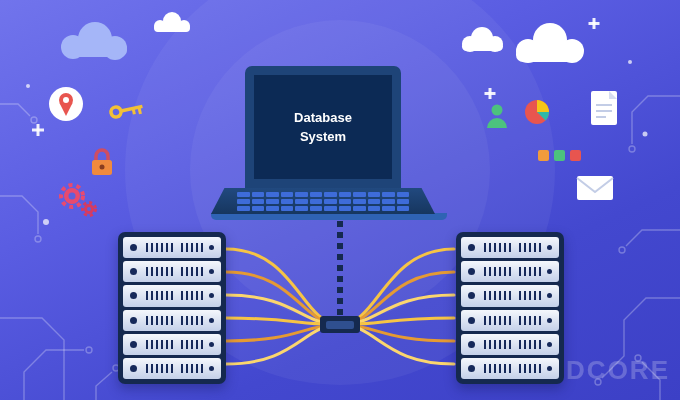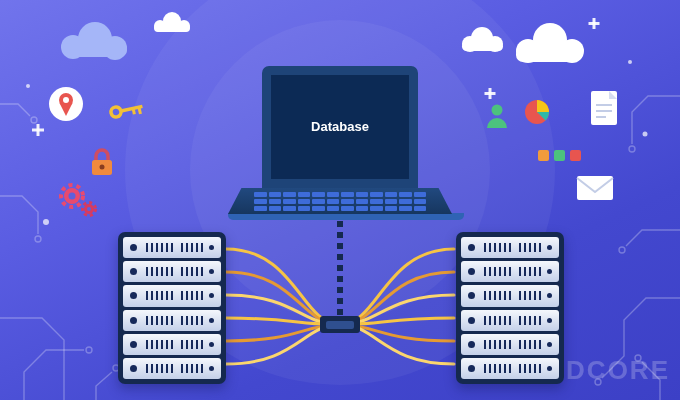--- a/index.html
+++ b/index.html
@@ -15,21 +15,21 @@
   #circuit{z-index:0;}
   .decor{z-index:2;}
   #cable-svg{z-index:2;}
   
   .watermark{
     position:absolute;right:10px;bottom:14px;z-index:1;
     font-size:26px;font-weight:bold;letter-spacing:2px;
     color:rgba(255,255,255,0.22);
   }
   
-  .laptop{position:absolute;left:228px;top:66px;width:224px;z-index:4;}
+  .laptop{position:absolute;left:211px;top:66px;width:224px;z-index:4;}
   .screen-frame{margin:0 auto;width:156px;height:122px;background:#1e4478;
     border-radius:7px 7px 0 0;padding:9px;box-sizing:border-box;}
   .screen{width:100%;height:100%;background:#0c2a55;display:flex;align-items:center;justify-content:center;}
   .screen-title{color:#ffffff;font-weight:bold;font-size:13px;line-height:1.5;
     text-align:center;display:flex;flex-direction:column;}
   .base{width:224px;height:26px;margin:0 auto;background:linear-gradient(#21497f,#16365f);
     clip-path:polygon(6% 0,94% 0,100% 100%,0 100%);
     display:flex;align-items:center;justify-content:center;}
   .keys{display:flex;flex-direction:column;gap:2px;width:172px;}
   .key-row{display:flex;gap:2px;}
@@ -194,20 +194,21 @@
   <line x1="340" y1="221" x2="340" y2="318" stroke="#15294f" stroke-width="6" stroke-dasharray="6 5"></line>
   <rect x="320" y="316" width="40" height="17" rx="3" fill="#15294f"></rect>
   <rect x="326" y="321" width="28" height="8" rx="2" fill="#2f4f8f"></rect>
 </svg>
 
 <div class="laptop">
   <div class="screen-frame">
     <div class="screen">
       <div class="screen-title">
         <span>Database</span>
+        <span>System</span>
       </div>
     </div>
   </div>
   <div class="base">
     <div class="keys">
         <div class="key-row">
           <span class="key"></span>
           <span class="key"></span>
           <span class="key"></span>
           <span class="key"></span>

